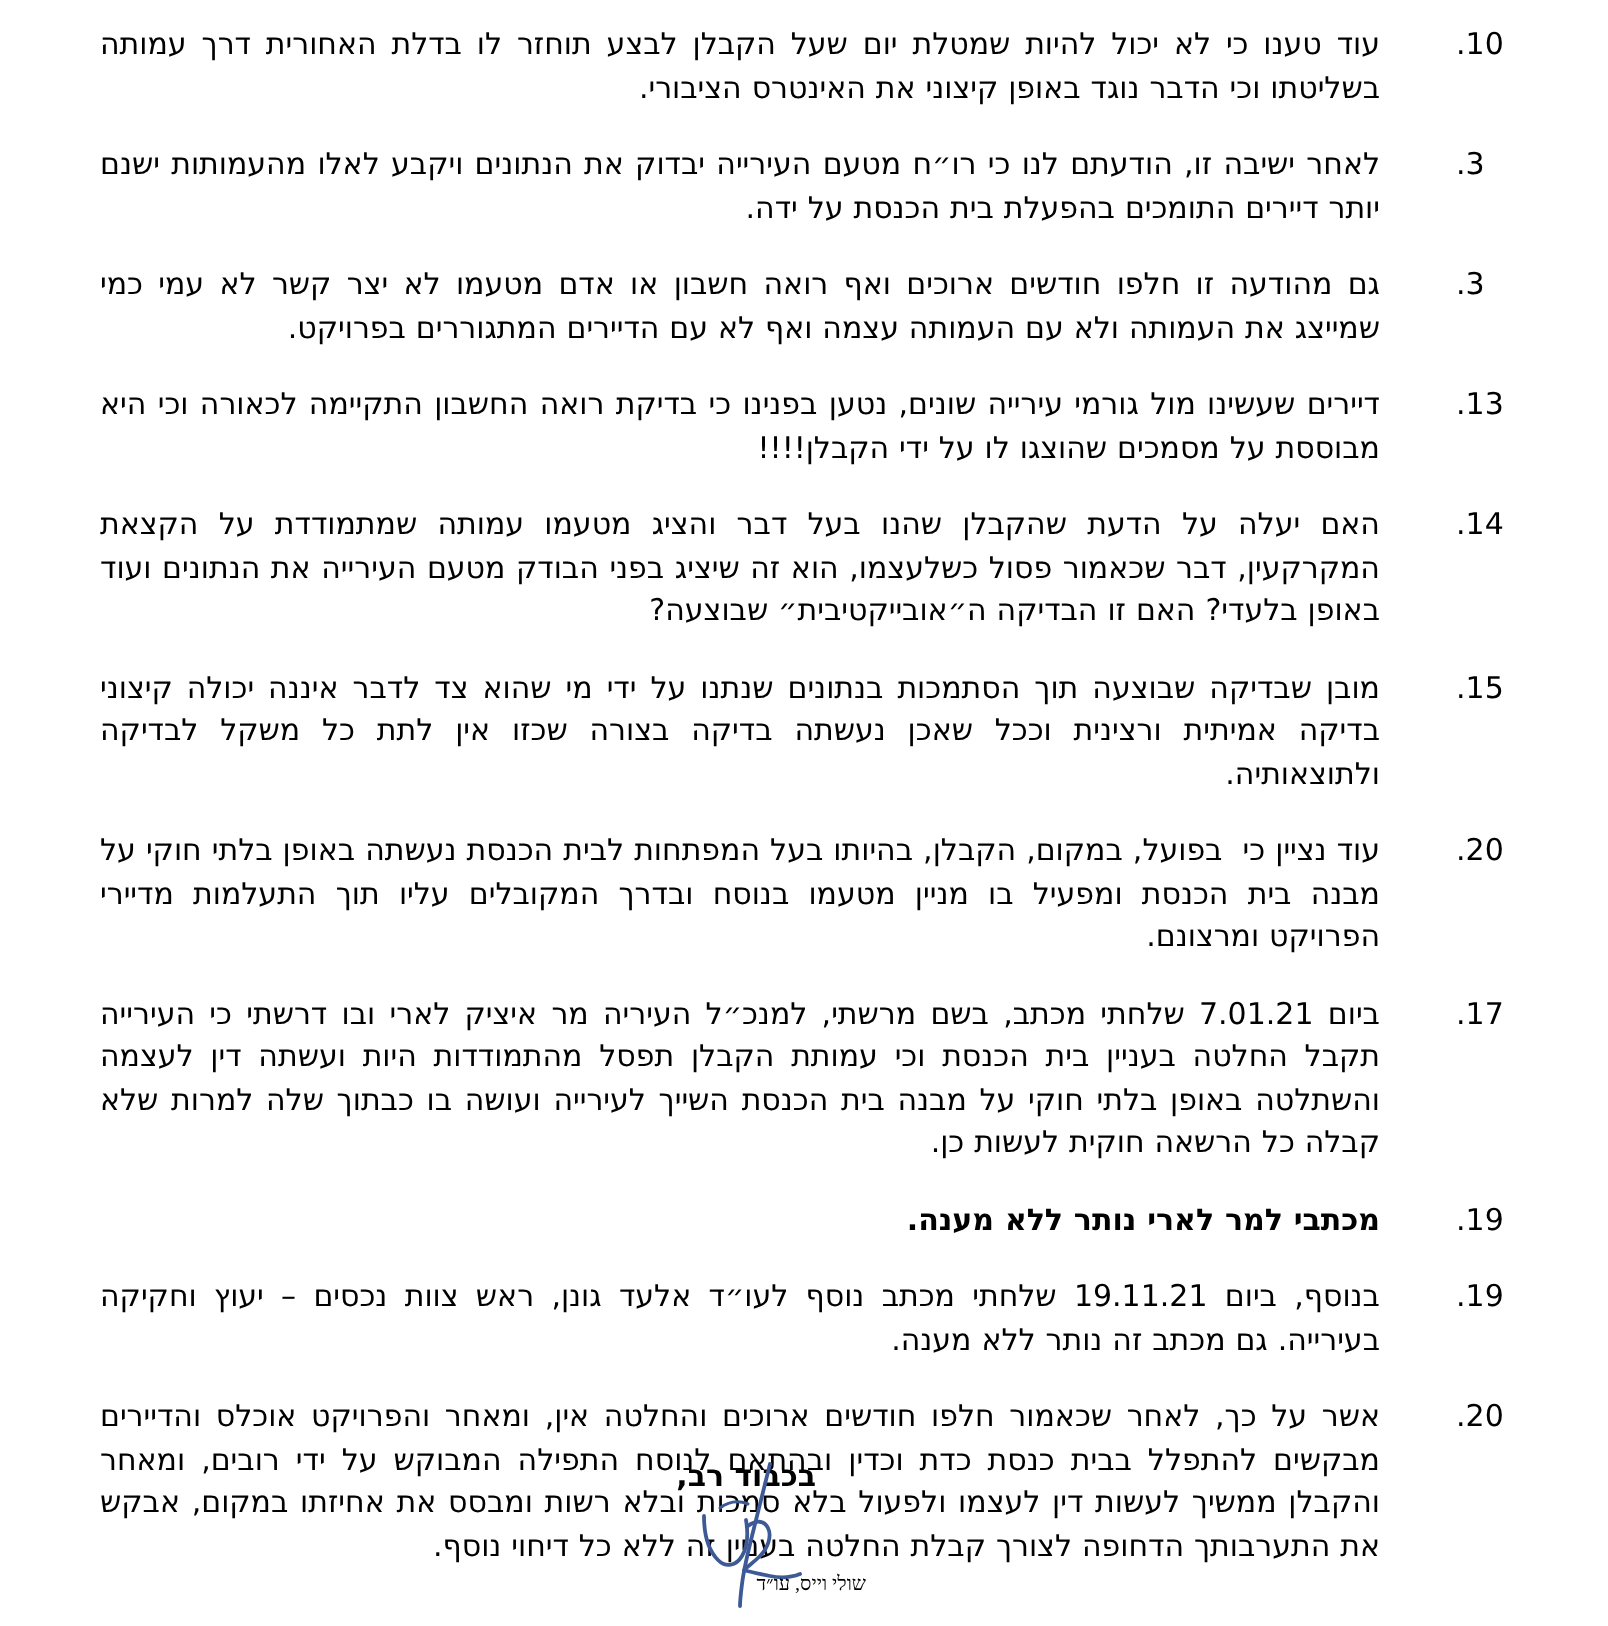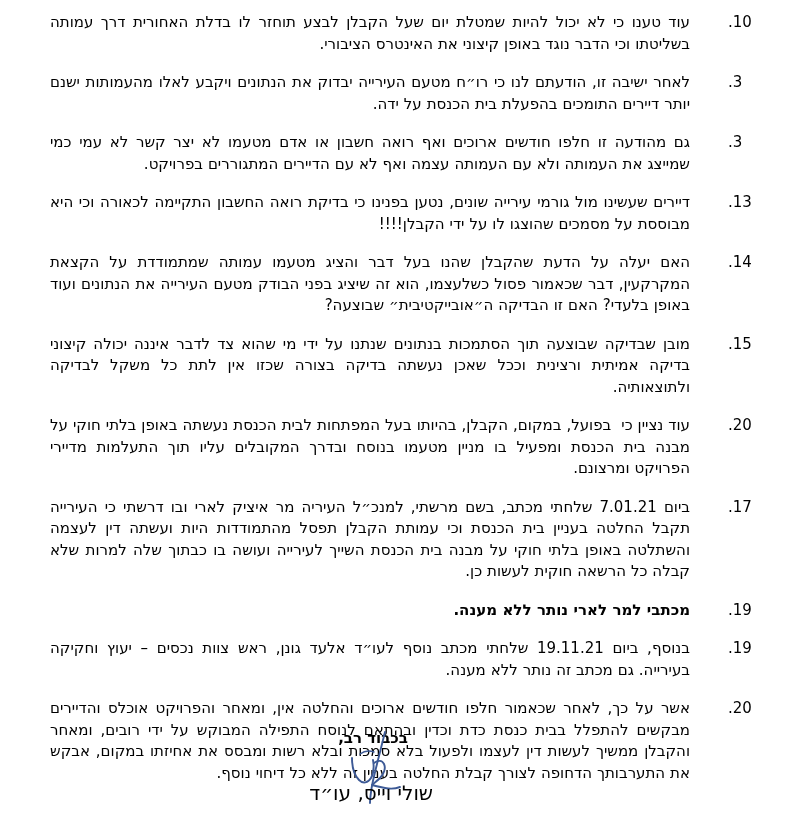--- a/index.html
+++ b/index.html
@@ -94,23 +94,24 @@
     font-size: 15px;
     line-height: 20px;
     white-space: nowrap;
     font-weight: bold;
   }
 
   .sign-name {
     position: absolute;
     top: 55px;
     right: 371px;
-    font-size: 20px;
+    font-size: 10px;
     line-height: 20px;
     white-space: nowrap;
+    font-family: Liberation Serif, serif;
   }
 
   .sign-mark {
     position: absolute;
     top: 2px;
     right: 372px;
     width: 110px;
     height: 78px;
     pointer-events: none;
   }

